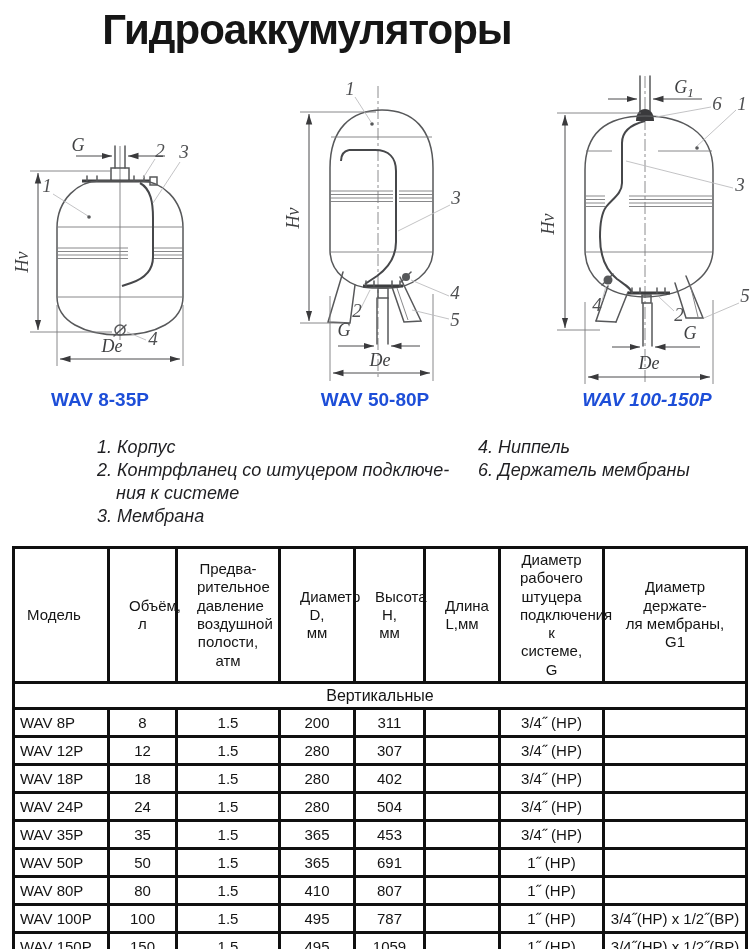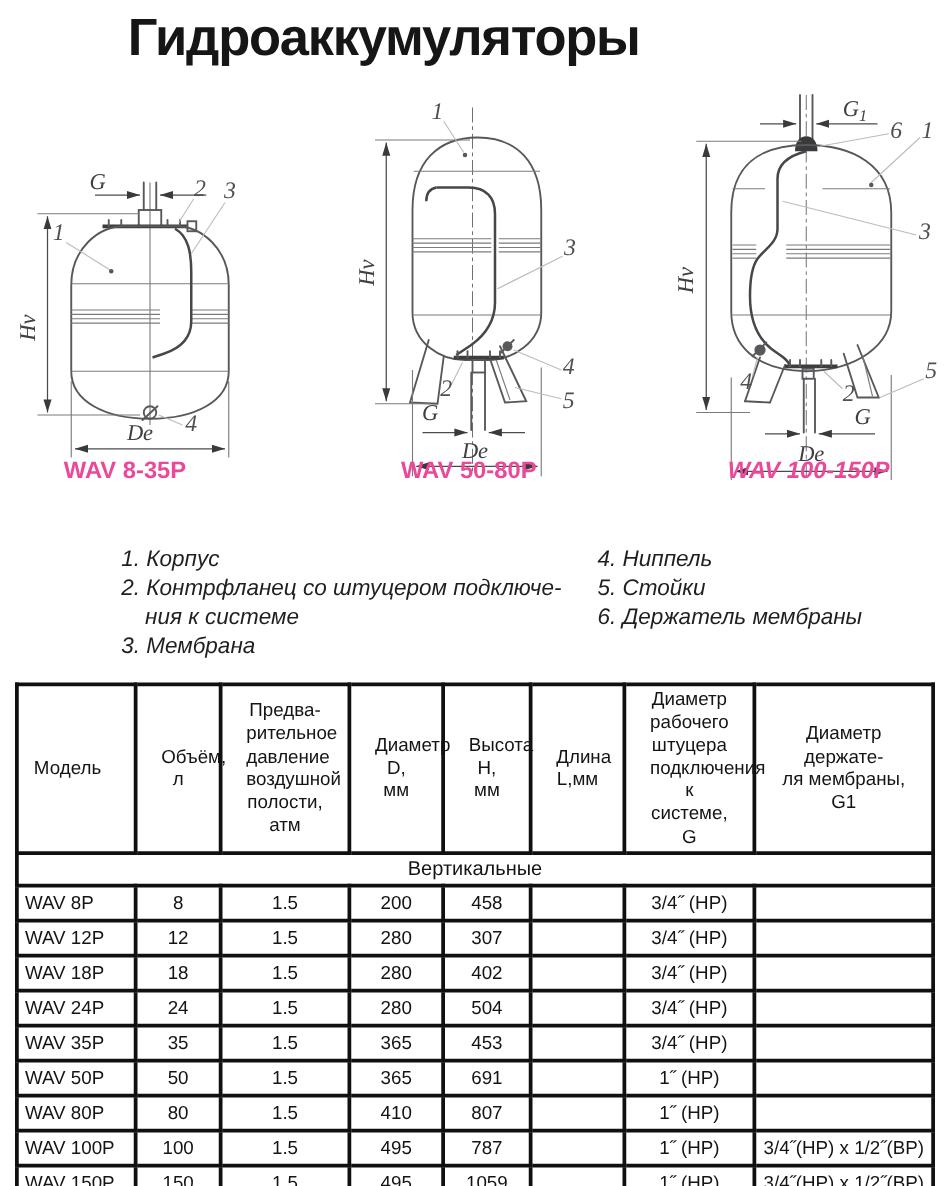--- a/index.html
+++ b/index.html
@@ -23,22 +23,22 @@
   .dim  { stroke:#4a4b4d; stroke-width:1;   fill:none; }
   .lead { stroke:#bcbcbe; stroke-width:0.9; fill:none; }
   .cl   { stroke:#6f7072; stroke-width:0.8; fill:none; stroke-dasharray:12 3 3 3; }
   .dot  { fill:#57585a; }
   text.dim-label { font-family:"Liberation Serif", serif; font-style:italic;
                    font-size:18px; fill:#3f4042; text-anchor:middle; }
   text.co        { font-family:"Liberation Serif", serif; font-style:italic;
                    font-size:19px; fill:#4f5052; text-anchor:middle; }
 
   .caption {
-    position:absolute; top:366px; text-align:center;
-    font-size:19px; font-weight:bold; color:#ec4899;
+    position:absolute; top:389px; text-align:center;
+    font-size:19px; font-weight:bold; color:#1d4ed8;
   }
   .cap1 { left:30px;  width:140px; }
   .cap2 { left:305px; width:140px; }
   .cap3 { left:567px; width:160px;font-style:italic; }
 
   .legend-col {
     position:absolute; top:436px; font-style:italic; font-size:18px;
     line-height:23px; color:#1f1f22; white-space:nowrap;
   }
   .legend-left  { left:97px; }
@@ -272,21 +272,20 @@
 <div class="caption cap3">WAV 100-150P</div>
 
 <div class="legend-col legend-left">
   <div>1. Корпус</div>
   <div>2. Контрфланец со штуцером подключе-</div>
   <div class="cont">ния к системе</div>
   <div>3. Мембрана</div>
 </div>
 <div class="legend-col legend-right">
   <div>4. Ниппель</div>
-  <div>5. Стойки</div>
   <div>6. Держатель мембраны</div>
 </div>
 
 <table class="spec">
   <colgroup>
     <col style="width:95px">
       <col style="width:68px">
       <col style="width:103px">
       <col style="width:75px">
     <col style="width:70px">
@@ -321,21 +320,21 @@
   </thead>
   <tbody>
     <tr class="section">
       <td colspan="8">Вертикальные</td>
     </tr>
   <tr>
         <td class="model">WAV 8P</td>
         <td>8</td>
         <td>1.5</td>
         <td>200</td>
-        <td>458</td>
+        <td>311</td>
         <td></td>
         <td>3/4˝ (НР)</td>
         <td></td>
       </tr>
       <tr>
         <td class="model">WAV 12P</td>
         <td>12</td>
         <td>1.5</td>
         <td>280</td>
         <td>307</td>

